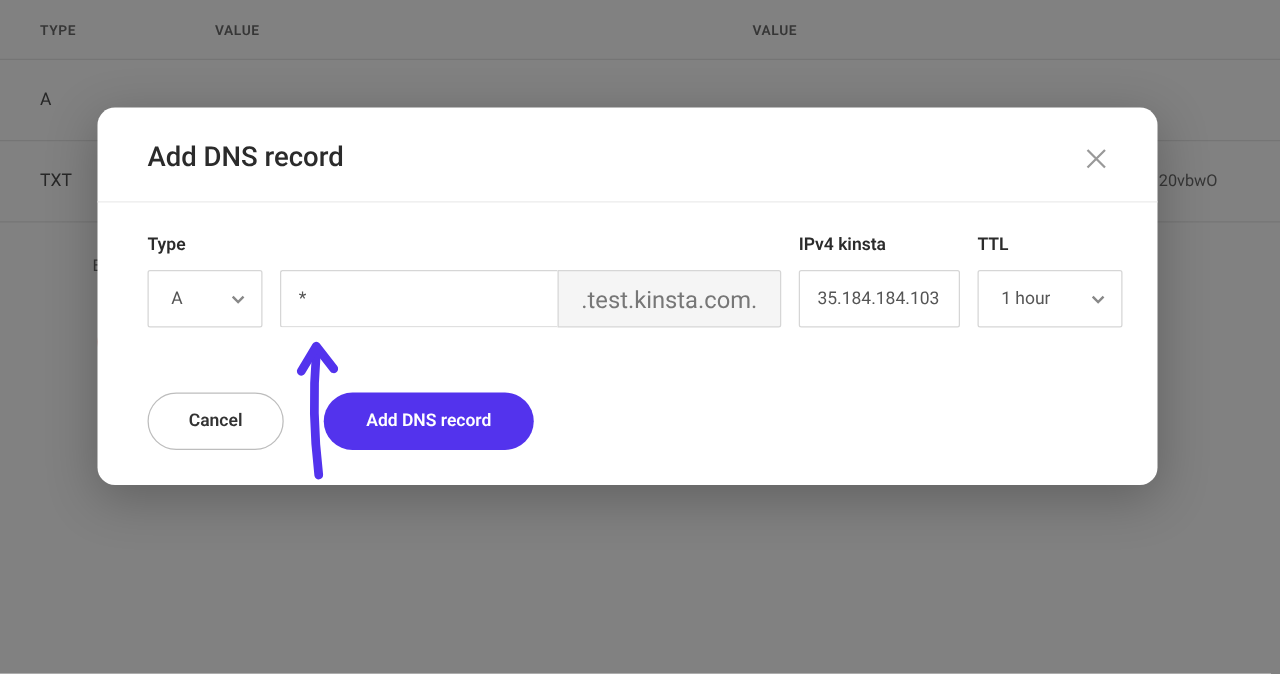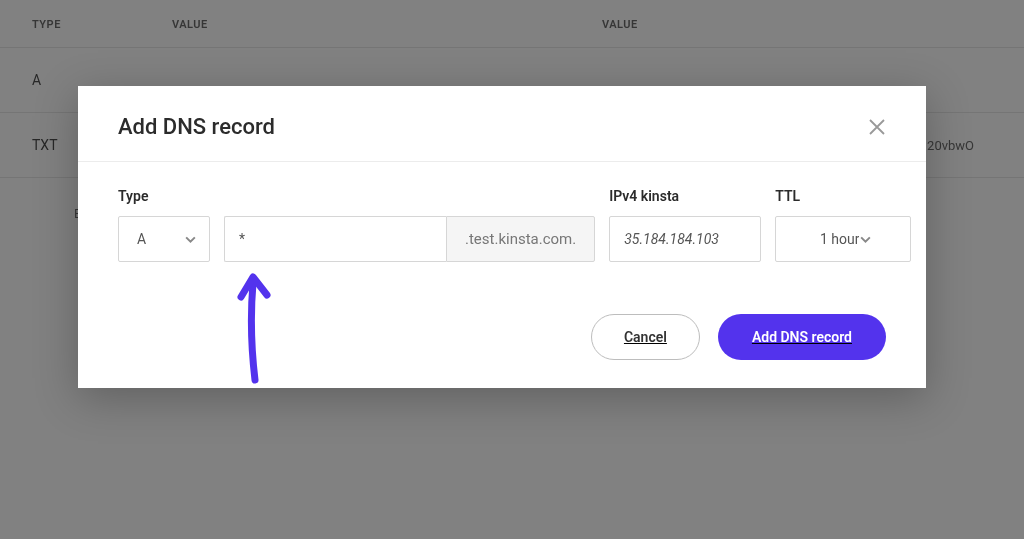--- a/index.html
+++ b/index.html
@@ -12,43 +12,43 @@
     .bg-header .c3 { flex: 1; }
     .bg-row { display: flex; align-items: center; padding: 24px 50px 24px 32px; font-size: 14px; color: #333; border-bottom: 1px solid #e0e0e0; }
     .bg-row .c1 { width: 140px; }
     .bg-row .c3 { flex: 1; text-align: right; color: #555; font-size: 13px; }
     .bg-info { padding: 26px 60px 20px 74px; font-size: 13px; color: #555; line-height: 1.5; }
     .delete-row { padding: 10px 0 0 78px; }
     .delete-btn { background: #c0392b; color: #fff; border: none; border-radius: 22px; padding: 12px 26px; font-size: 13px; font-weight: 600; cursor: pointer; }
     
     .overlay { position: absolute; inset: 0; background: rgba(30,30,30,0.55); }
     
-    .modal { position: absolute; left: 78px; top: 86px; width: 848px; background: #fff; border-radius: 0; box-shadow: 0 10px 40px rgba(0,0,0,0.25); }
+    .modal { position: absolute; left: 78px; top: 86px; width: 848px; background: #fff; border-radius: 14px; box-shadow: 0 10px 40px rgba(0,0,0,0.25); }
     .modal-head { display: flex; align-items: center; justify-content: space-between; padding: 28px 40px 22px 40px; border-bottom: 1px solid #ececec; }
     .modal-title { font-size: 22px; font-weight: 500; color: #2b2b2b; }
     .close-x { width: 18px; height: 18px; color: #888; cursor: pointer; }
     .close-x svg { width: 100%; height: 100%; display: block; }
     
     .modal-body { padding: 26px 40px 38px 40px; }
     .fields { display: flex; gap: 14px; align-items: flex-end; }
     .field { display: flex; flex-direction: column; }
     .field-label { font-size: 14px; font-weight: 600; color: #2b2b2b; margin-bottom: 12px; }
     .select, .input, .suffix { height: 46px; border: 1px solid #d6d6d6; border-radius: 2px; font-size: 14px; color: #555; display: flex; align-items: center; background: #fff; }
     .select { width: 92px; padding: 0 12px 0 18px; justify-content: space-between; cursor: pointer; }
     .chev { width: 13px; height: 13px; }
     .chev svg { width: 100%; height: 100%; display: block; stroke: #888; fill: none; stroke-width: 1.8; }
     .host-wrap { display: flex; }
     .input { padding: 0 14px; outline: none; font-family: inherit; }
     .input.host { width: 222px; border-right: none; border-top-right-radius: 0; border-bottom-right-radius: 0; }
-    .suffix { background: #f5f5f5; padding: 0 18px; color: #777; font-size: 15px; border-top-left-radius: 0; border-bottom-left-radius: 0; }
-    .input.ipv4 { width: 152px; font-style: italic; }
-    .select.ttl { width: 136px; justify-content: center; }
+    .suffix { background: #f5f5f5; padding: 0 18px; color: #777; font-size: 19px; border-top-left-radius: 0; border-bottom-left-radius: 0; }
+    .input.ipv4 { width: 129px; }
+    .select.ttl { width: 116px; }
     .ttl-txt { white-space: nowrap; overflow: hidden; text-overflow: ellipsis; max-width: 70px; }
     
-    .modal-foot { padding: 14px 40px 28px 40px; display: flex; justify-content: flex-end; gap: 18px; text-decoration: underline; }
+    .modal-foot { padding: 14px 40px 28px 40px; display: flex; justify-content: flex-start; gap: 32px; }
     .btn { height: 46px; padding: 0 32px; border-radius: 23px; font-size: 14px; font-weight: 600; cursor: pointer; display: flex; align-items: center; }
     .btn-cancel { background: #fff; border: 1px solid #bdbdbd; color: #333; }
     .btn-primary { background: #5333ed; border: none; color: #fff; padding: 0 34px; }
     
     .arrow { position: absolute; left: 245px; top: 275px; width: 34px; height: 110px; pointer-events: none; }
     .arrow svg { width: 100%; height: 100%; overflow: visible; }
   </style>
 </head>
 <body>
 

